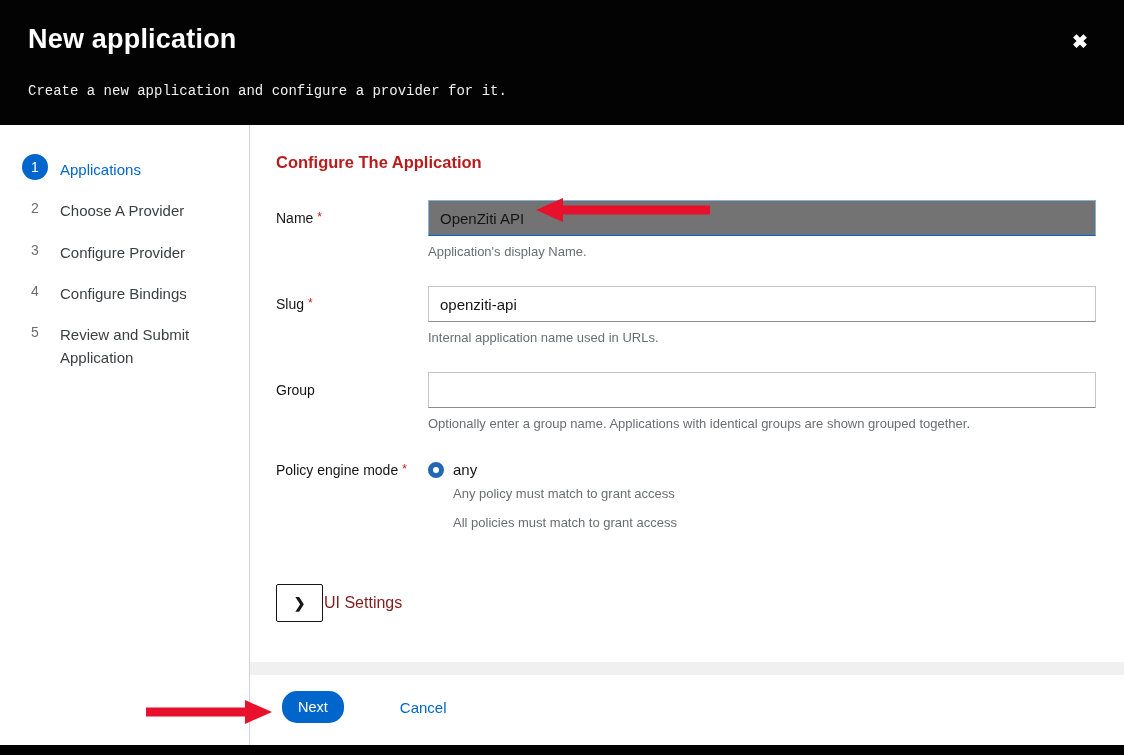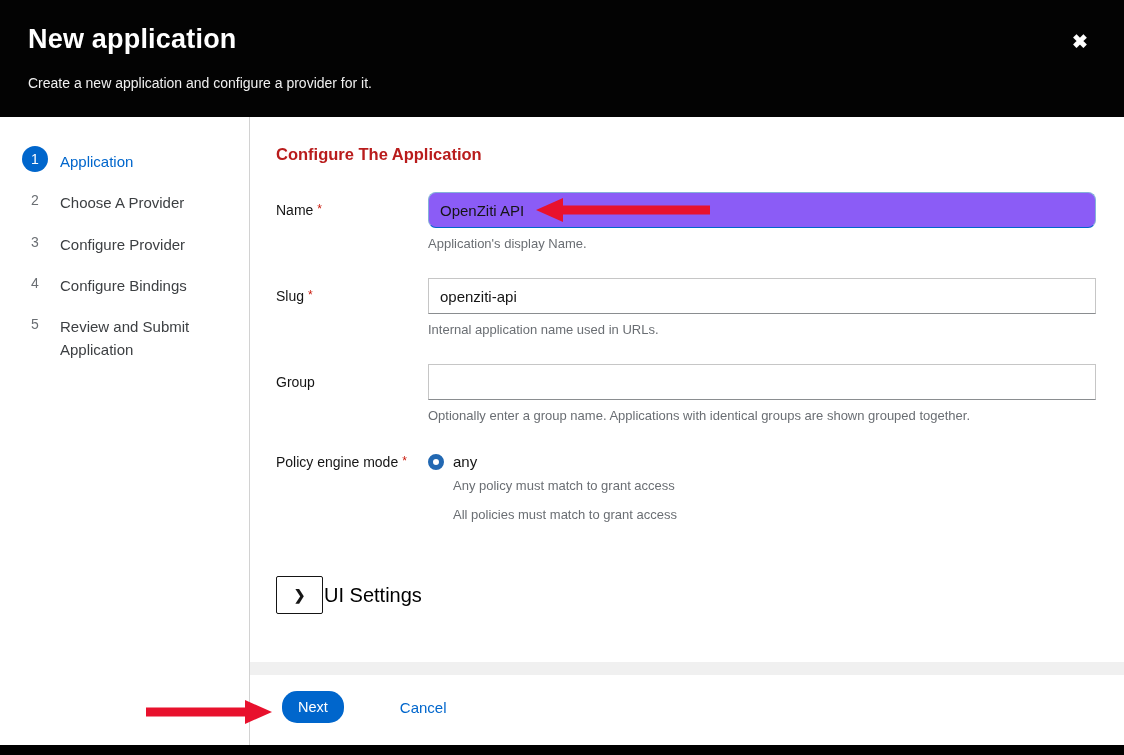--- a/index.html
+++ b/index.html
@@ -31,22 +31,23 @@
     flex-shrink: 0;
   }
   .modal-title {
     font-size: 27px;
     font-weight: 700;
     letter-spacing: 0.2px;
     margin: 0;
   }
   .modal-subtitle {
     font-size: 14px;
-    margin-top: 20px;
+    margin-top: 28px;
     color: #f0f0f0;
+    font-family: Liberation Mono, monospace;
   }
   .close-btn {
     position: absolute;
     right: 32px;
     top: 28px;
     background: none;
     border: none;
     color: #fff;
     font-size: 19px;
     font-weight: 700;
@@ -136,24 +137,23 @@
     border: 1px solid #c6c6c6;
     border-bottom-color: #8a8d90;
     background: #fff;
     padding: 0 11px;
     font-size: 15px;
     color: #151515;
     font-family: inherit;
     outline: none;
   }
   .text-input.autofilled {
-    background: #8b5cf6;
+    background: #737373;
     border-color: #85b1da;
     border-bottom-color: #0066cc;
-    border-radius: 8px;
   }
   .help-text {
     font-size: 13px;
     color: #6a6e73;
     margin-top: 8px;
   }
 
   
   .radio-option {
     display: flex;
@@ -196,22 +196,22 @@
     border-radius: 2px;
     font-size: 14px;
     font-weight: 700;
     color: #151515;
     cursor: pointer;
     display: flex;
     align-items: center;
     justify-content: center;
   }
   .ui-settings-label {
-    font-size: 20px;
-    color: #000000;
+    font-size: 16px;
+    color: #7f1d1d;
     margin-left: 1px;
   }
 
   
   .scroll-band {
     height: 13px;
     background: #f0f0f0;
     flex-shrink: 0;
   }
 
@@ -256,21 +256,21 @@
       <h1 class="modal-title">New application</h1>
       <div class="modal-subtitle">Create a new application and configure a provider for it.</div>
       <button class="close-btn">✖</button>
     </div>
 
     <div class="modal-body">
 
       <div class="wizard-nav">
         <div class="step active">
           <span class="step-num">1</span>
-          <span class="step-label">Application</span>
+          <span class="step-label">Applications</span>
         </div>
         <div class="step">
           <span class="step-num">2</span>
           <span class="step-label">Choose A Provider</span>
         </div>
         <div class="step">
           <span class="step-num">3</span>
           <span class="step-label">Configure Provider</span>
         </div>
         <div class="step">

